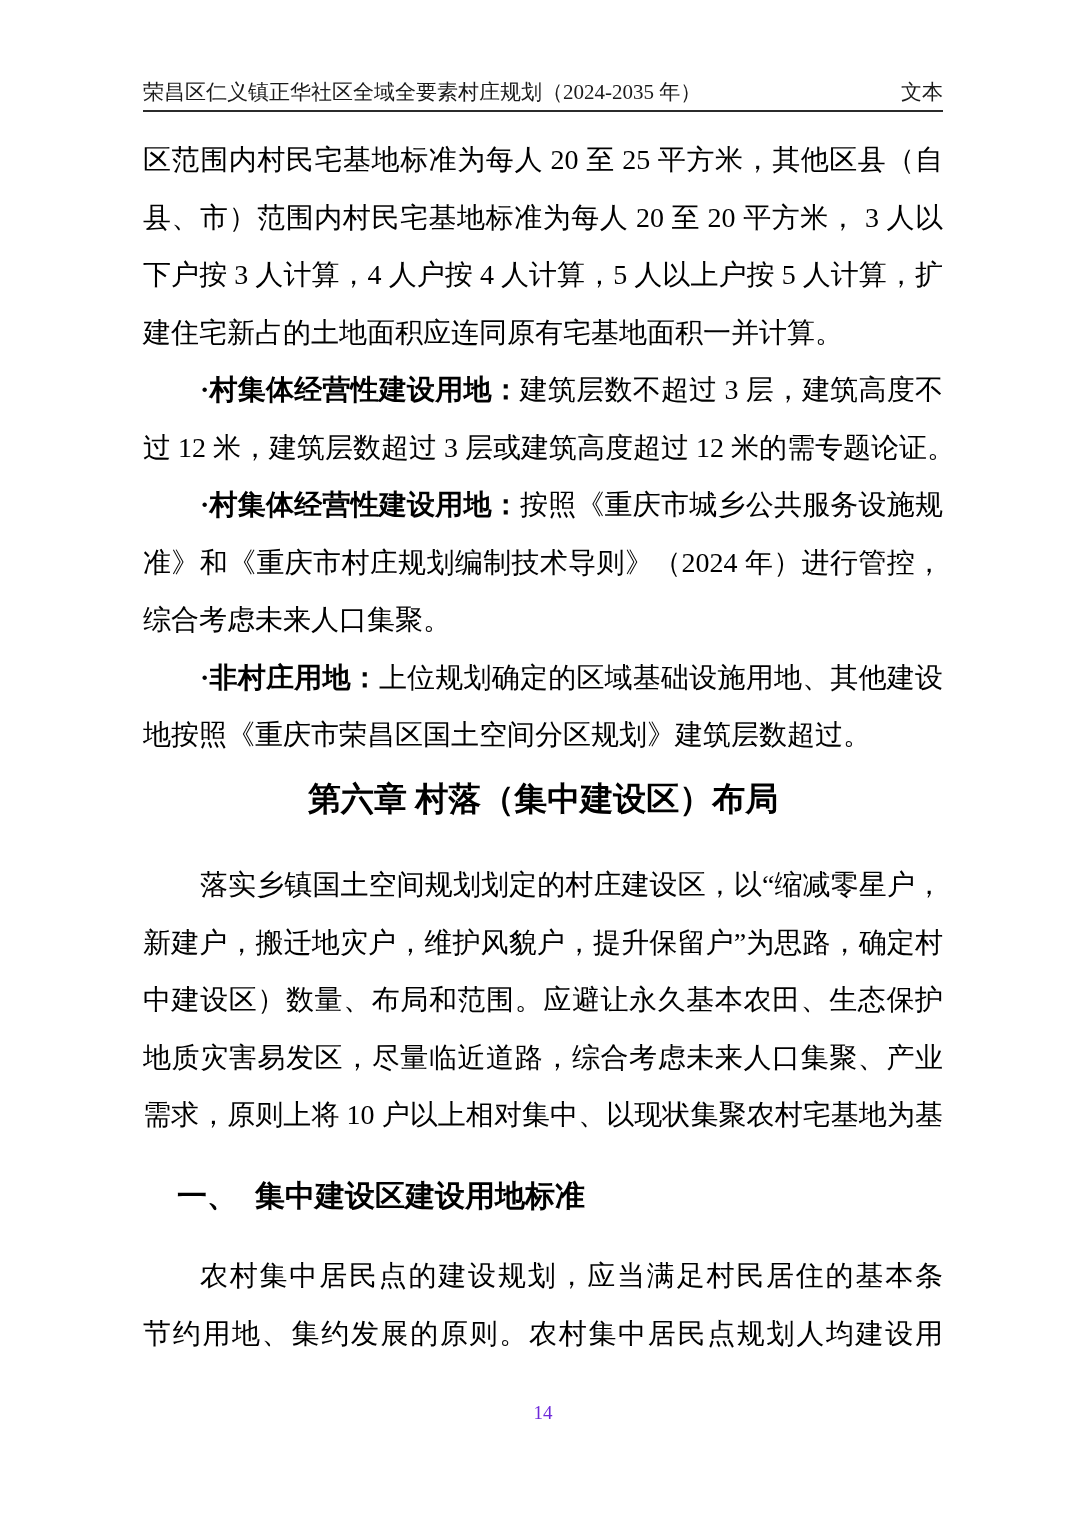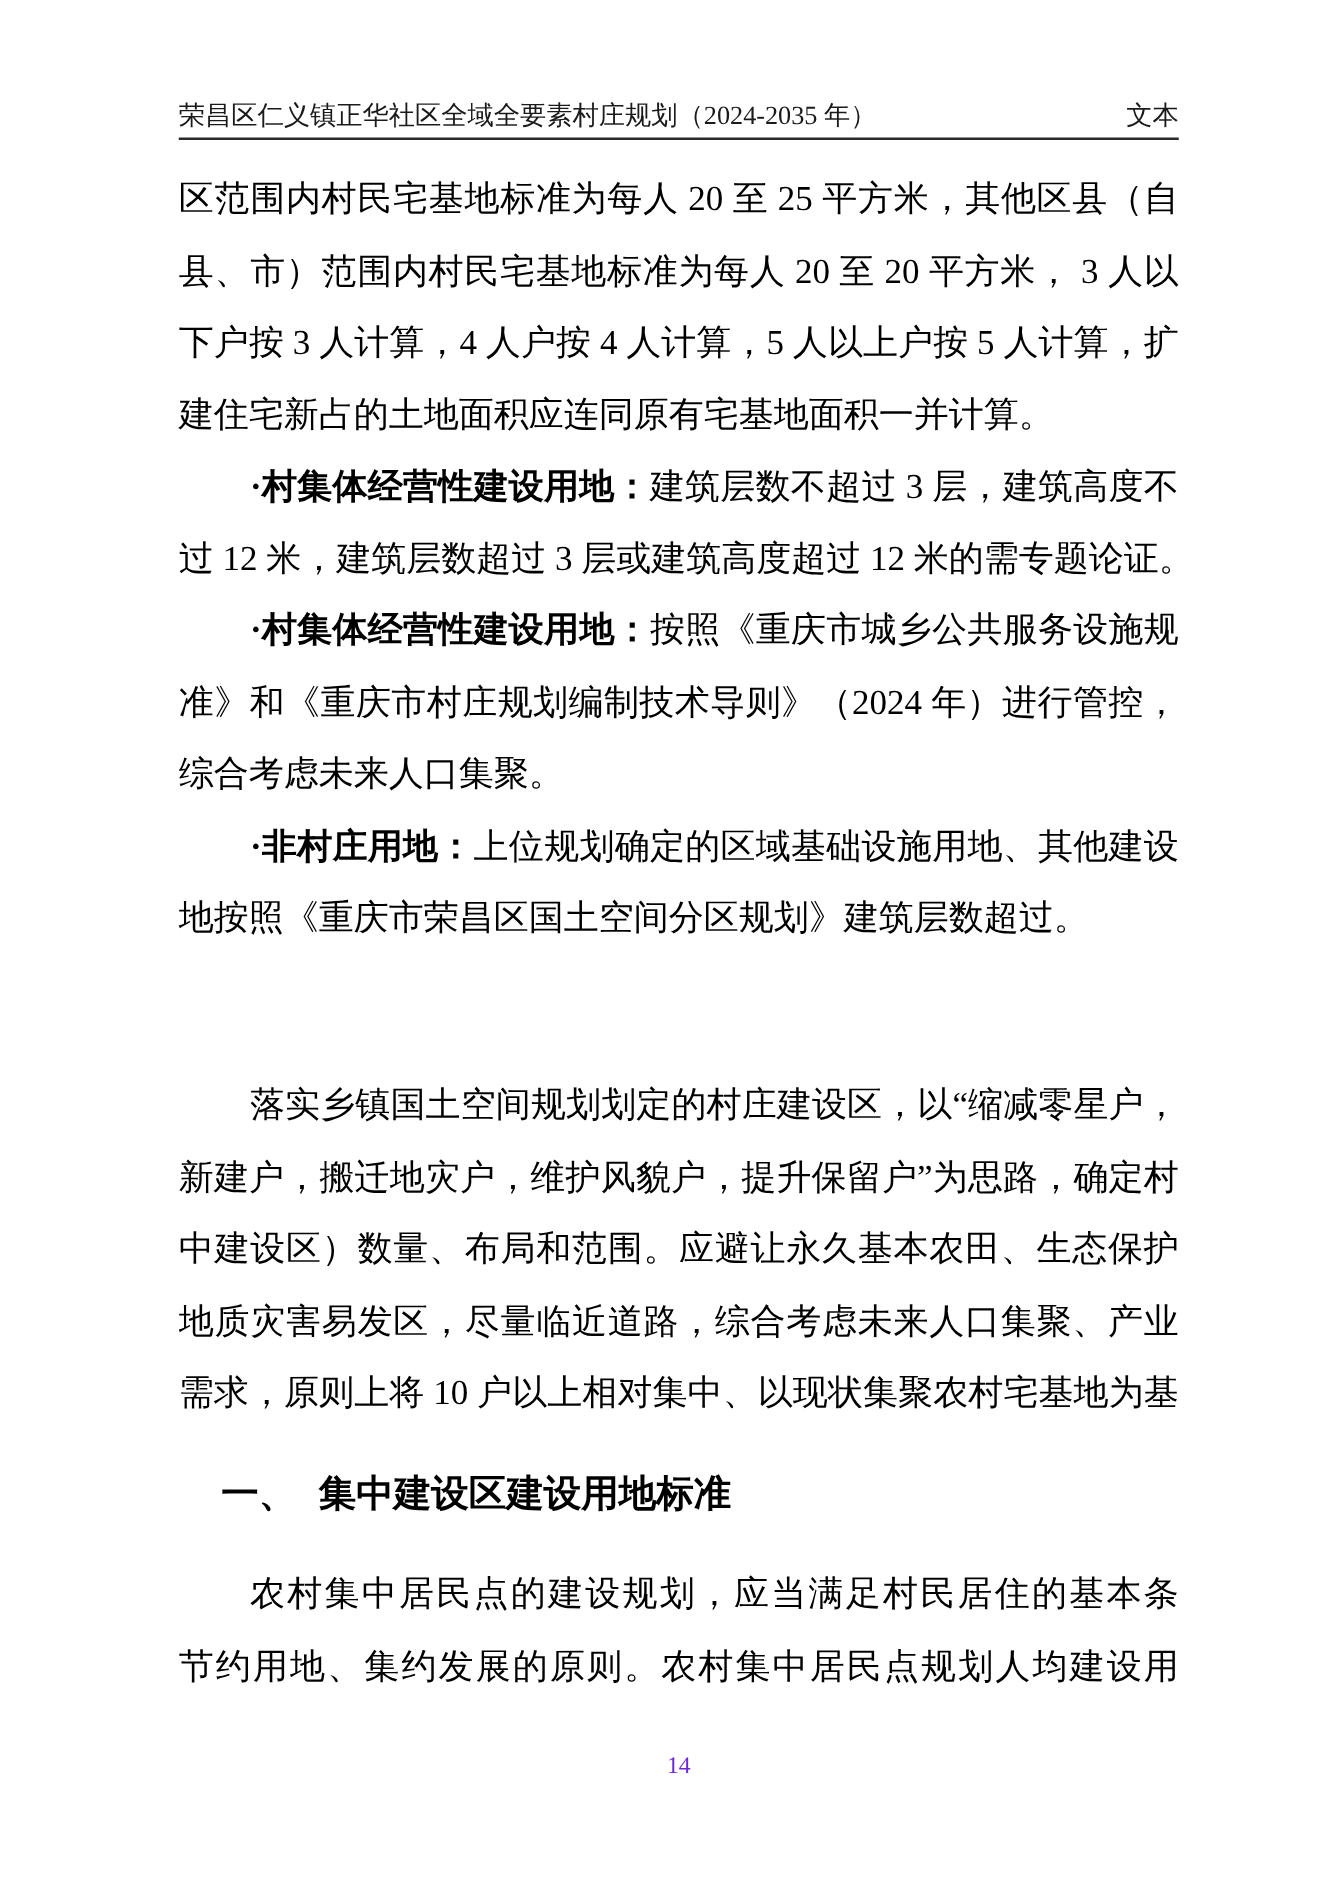--- a/index.html
+++ b/index.html
@@ -117,20 +117,21 @@
     </div>
     <div class="line j">准》和《重庆市村庄规划编制技术导则》（2024 年）进行管控，并</div>
     <div class="line">综合考虑未来人口集聚。</div>
 
     <div class="line j indent">
       <span class="bullet-label">·非村庄用地：</span><span>上位规划确定的区域基础设施用地、其他建设用</span>
     </div>
     <div class="line">地按照《重庆市荣昌区国土空间分区规划》建筑层数超过。</div>
   </div>
 
+  <div class="chapter-heading">第六章 村落（集中建设区）布局</div>
 
   <div class="body-block" style="top:856px;">
     <div class="line j indent">落实乡镇国土空间规划划定的村庄建设区，以“缩减零星户，集中</div>
     <div class="line j">新建户，搬迁地灾户，维护风貌户，提升保留户”为思路，确定村落（集</div>
     <div class="line j">中建设区）数量、布局和范围。应避让永久基本农田、生态保护红线、</div>
     <div class="line j">地质灾害易发区，尽量临近道路，综合考虑未来人口集聚、产业发展等</div>
     <div class="line j">需求，原则上将 10 户以上相对集中、以现状集聚农村宅基地为基础并</div>
   </div>
 
   <div class="section-heading">

